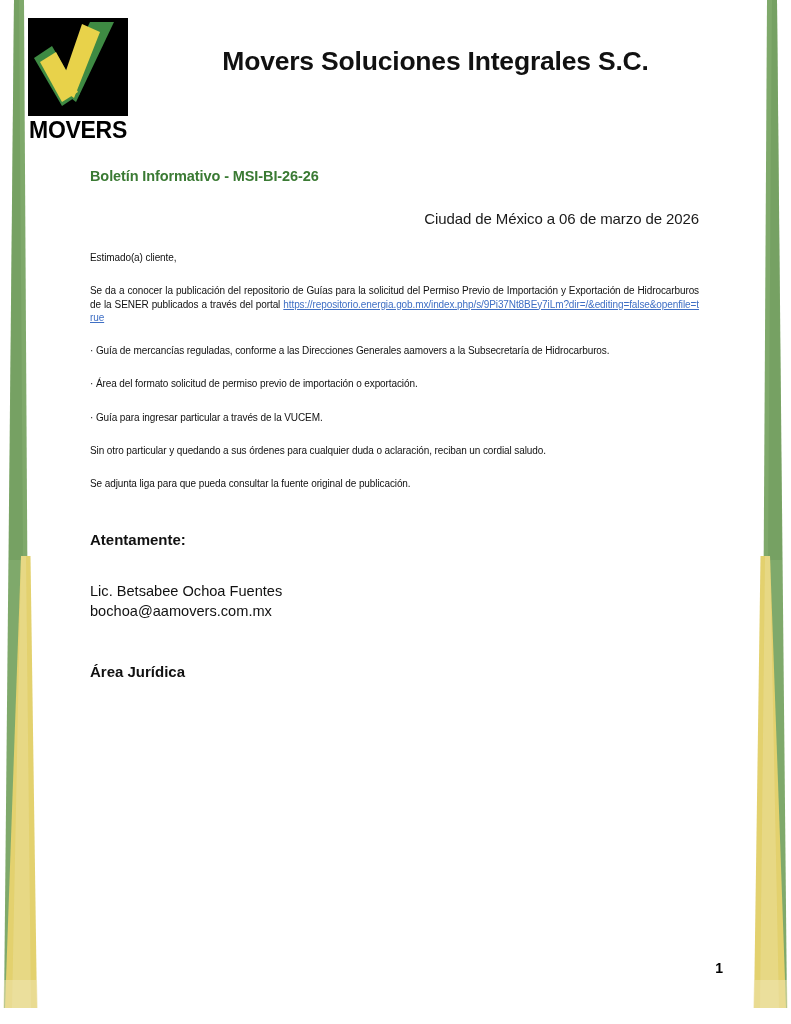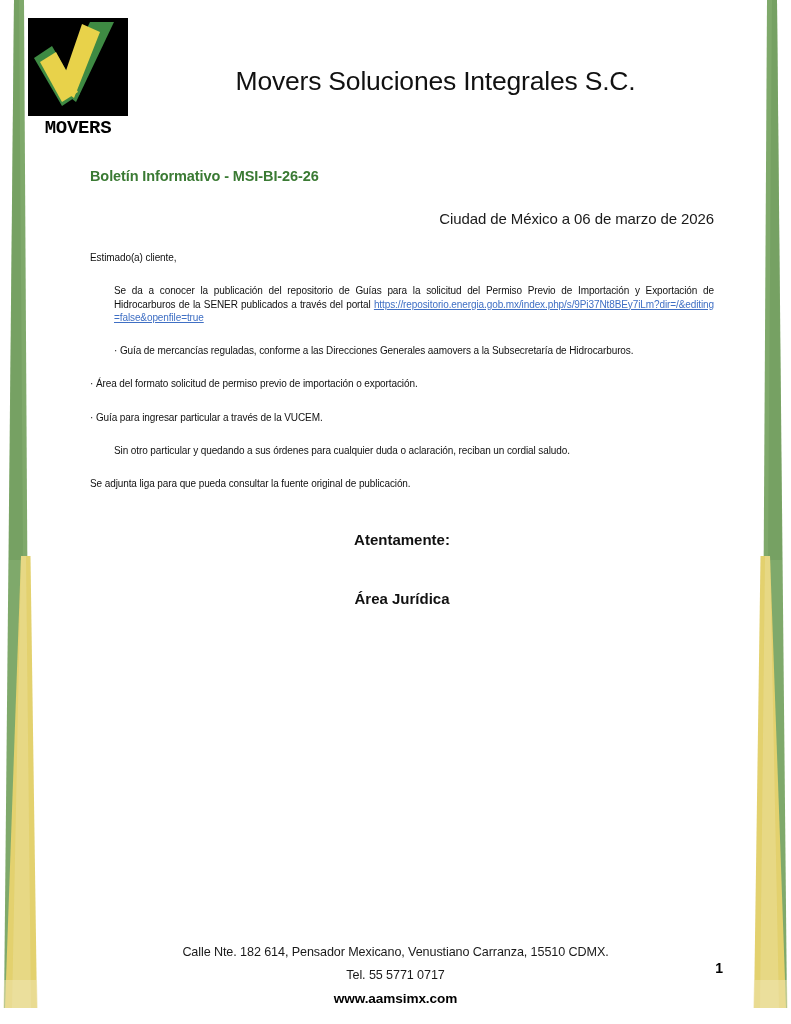--- a/index.html
+++ b/index.html
@@ -50,49 +50,49 @@
   }
   .logo-mark {
     position: relative;
     width: 100px;
     height: 98px;
     background: #000000;
     overflow: hidden;
   }
   .logo-mark svg { display:block; width:100%; height:100%; }
   .logo-word {
-    font-family: Liberation Mono, monospace;
-    font-weight: bold;
-    font-size: 19px;
+    font-family: Liberation Sans, sans-serif;
+    font-weight: bold;
+    font-size: 23px;
     letter-spacing: -0.3px;
     color: #000000;
     line-height: 1;
     margin-top: 3px;
     width: 100px;
     text-align: center;
   }
 
   .company-title {
     position: absolute;
     left: 150px;
     right: 70px;
-    top: 48px;
+    top: 28px;
     text-align: center;
     font-family: "Liberation Sans", sans-serif;
-    font-weight: normal;
+    font-weight: bold;
     font-size: 26.5px;
     letter-spacing: -0.2px;
     color: #111111;
   }
 
   
   .content {
     position: absolute;
     left: 90px;
-    right: 77px;
+    right: 92px;
     top: 168px;
   }
 
   .bulletin-id {
     color: #3a7a33;
     font-weight: bold;
     font-size: 14.5px;
     letter-spacing: -0.1px;
     margin: 0 0 26px 0;
   }
@@ -105,32 +105,32 @@
     letter-spacing: -0.1px;
   }
 
   p.para {
     font-size: 10px;
     color: #111111;
     margin: 0 0 20px 0;
     line-height: 1.33;
     letter-spacing: -0.1px;
   }
-  p.justify { text-align: justify; margin-left: 24px; }
+  p.justify { text-align: justify; }
 
   a.link {
     color: #3f6fc4;
     text-decoration: underline;
     word-break: break-all;
   }
 
   .salutation { margin-bottom: 22px; }
 
   .centered-bold {
-    text-align: center;
+    text-align: left;
     font-weight: bold;
     font-size: 15px;
     color: #111111;
     margin: 40px 0 34px 0;
   }
   .centered-bold.area {
     margin: 42px 0 17px 0;
   }
 
   .signer {
@@ -230,25 +230,24 @@
 
     <p class="para">· Guía para ingresar particular a través de la VUCEM.</p>
 
     <p class="para justify">Sin otro particular y quedando a sus órdenes para cualquier duda o aclaración, reciban un cordial saludo.</p>
 
     <p class="para">Se adjunta liga para que pueda consultar la fuente original de publicación.</p>
 
     <div class="centered-bold">Atentamente:</div>
 
 
+    <div class="signer">
+      <div>Lic. Betsabee Ochoa Fuentes</div>
+      <div>bochoa@aamovers.com.mx</div>
+    </div>
 
     <div class="centered-bold area">Área Jurídica</div>
   </div>
 
-  <div class="footer">
-    <div class="footer-line">Calle Nte. 182 614, Pensador Mexicano, Venustiano Carranza, 15510 CDMX.</div>
-    <div class="footer-line">Tel. 55 5771 0717</div>
-    <div class="footer-site">www.aamsimx.com</div>
-  </div>
 
   <div class="page-number">1</div>
 
 </div>
 
 </body></html>

